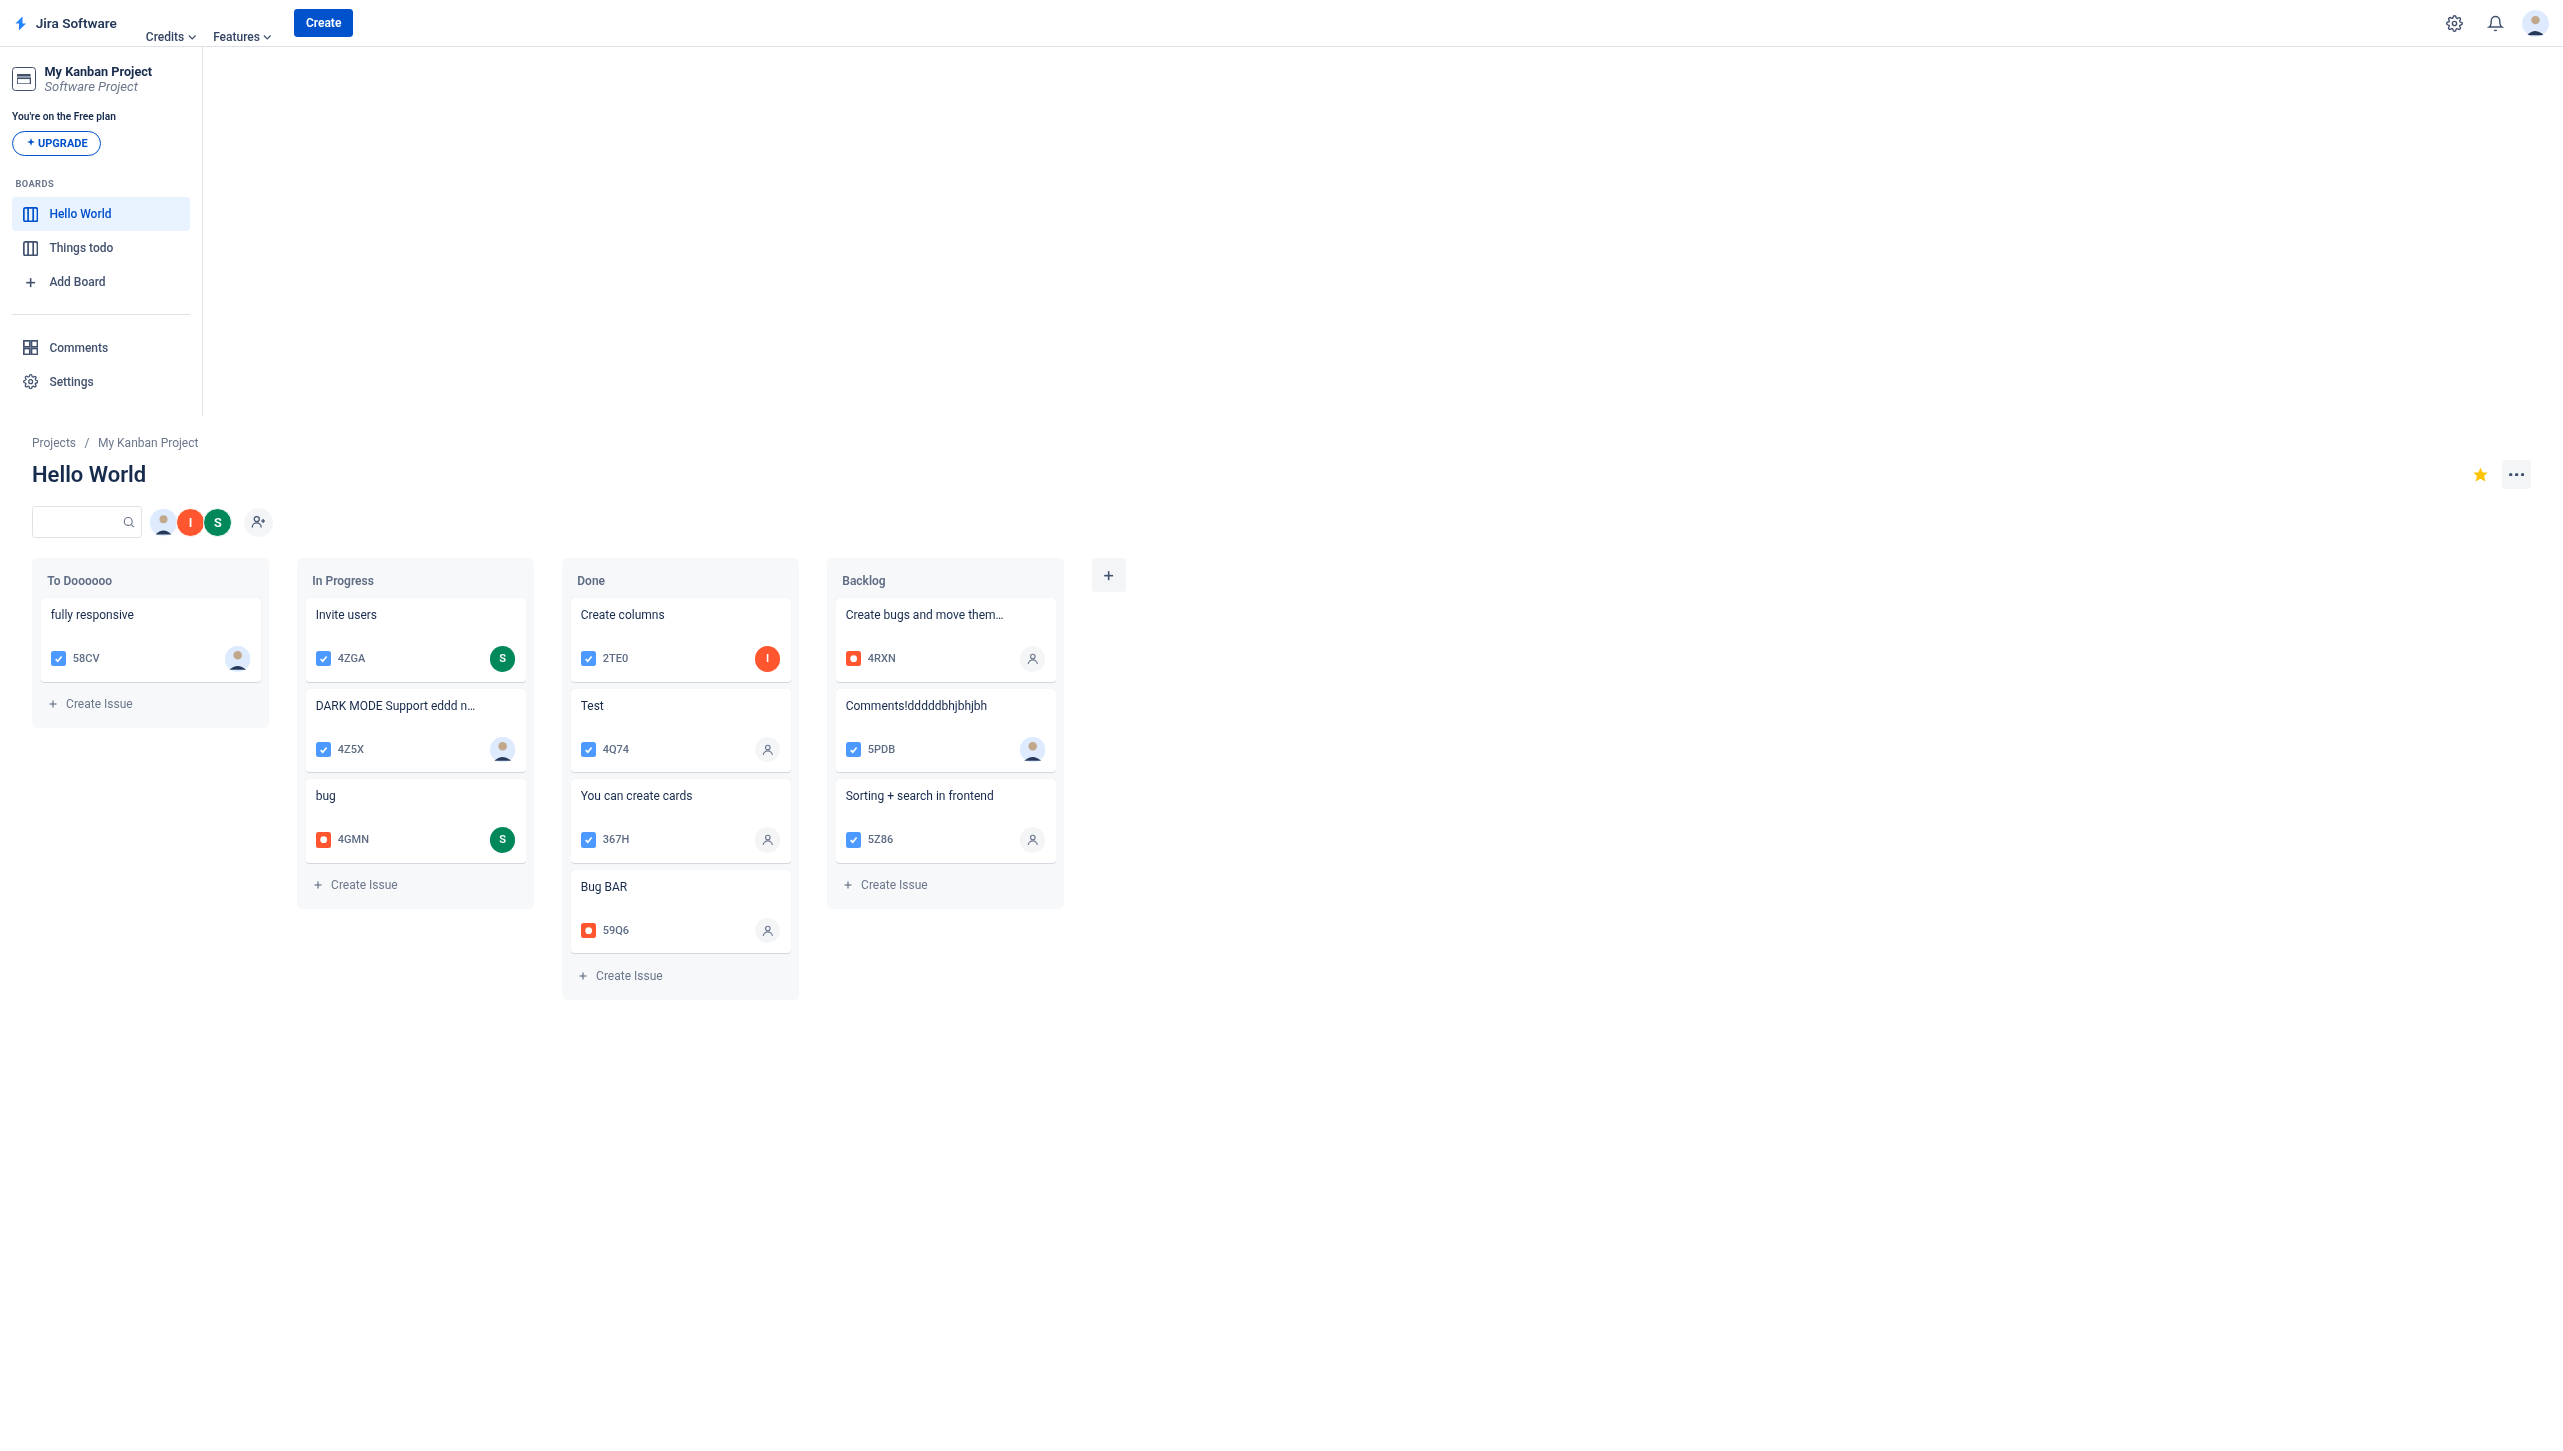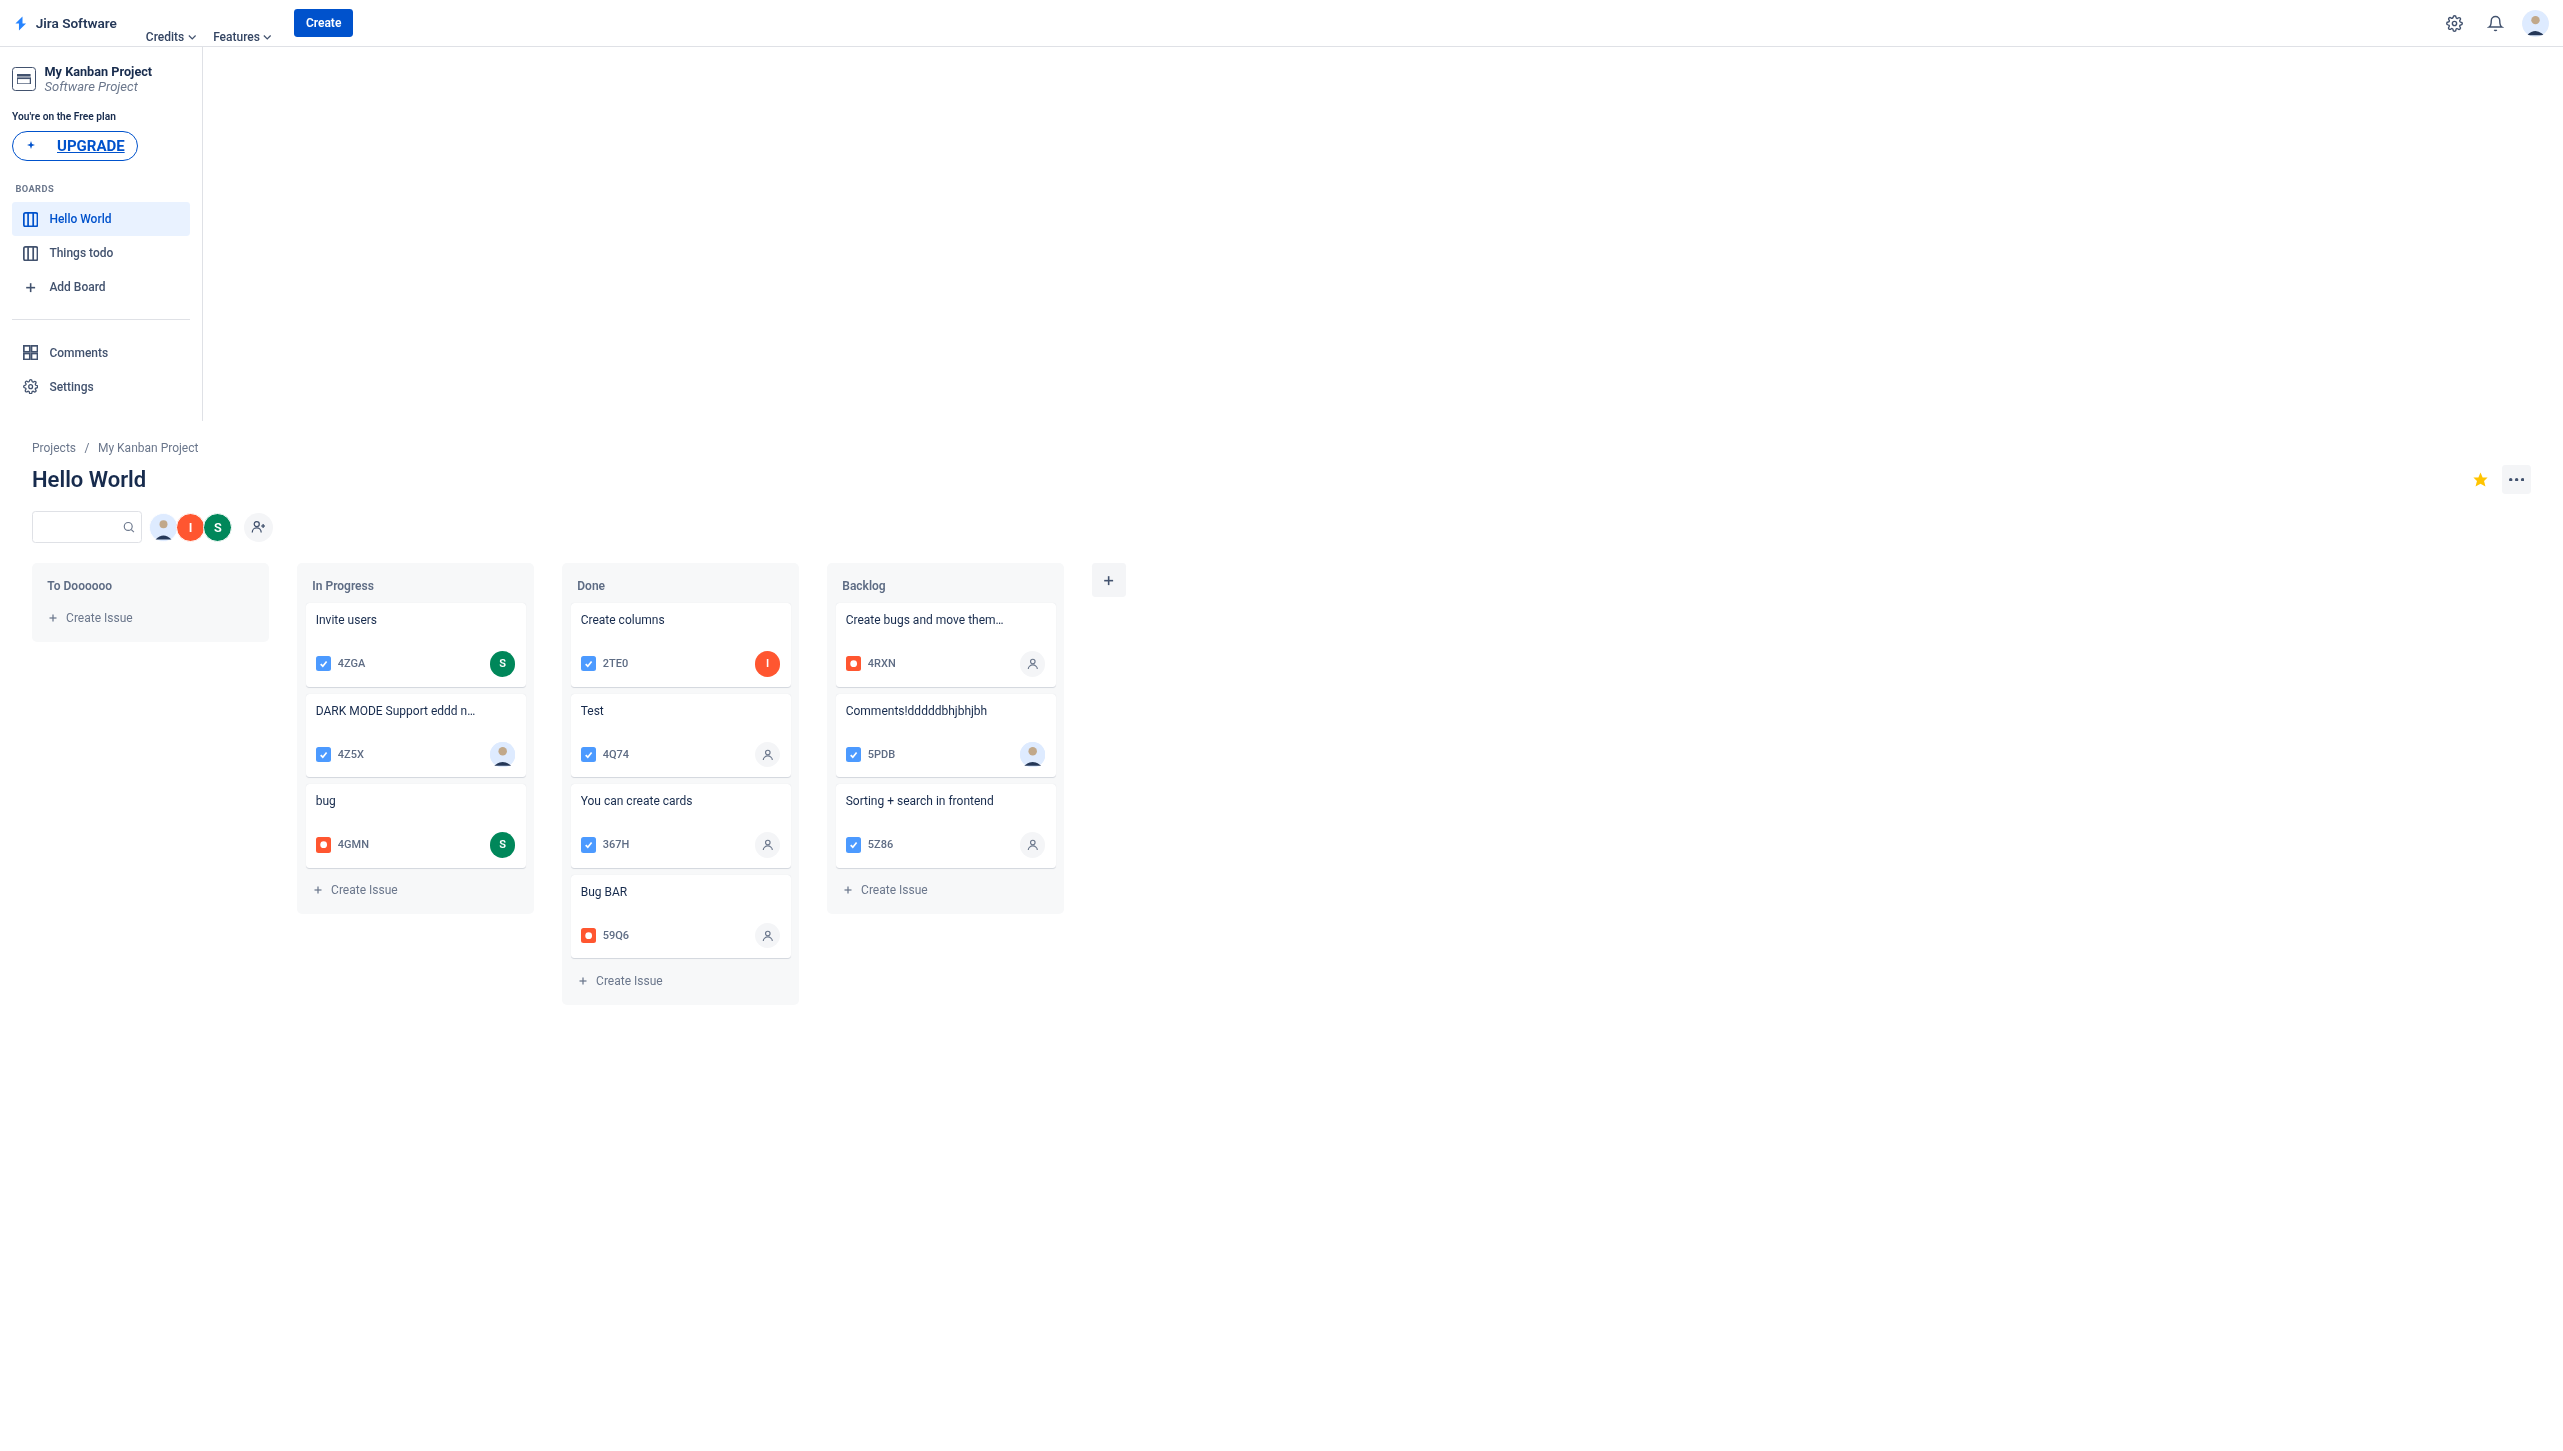--- a/index.html
+++ b/index.html
@@ -17,21 +17,21 @@
 .avatar-img { width: 27px; height: 27px; border-radius: 50%; background: #f4f5f7; display:flex; align-items:center; justify-content:center; overflow:hidden; }
 
 
 .layout { display: flex; height: calc(100vh - 47px); flex-direction: column; }
 .sidebar { width: 203px; border-right: 0.8px solid #dfe1e6; padding: 17px 12px; overflow-y: auto; }
 .project-head { display: flex; gap: 8.5px; align-items: center; margin-bottom: 17px; }
 .project-icon { width: 24px; height: 24px; border: 1.7px solid #42526e; border-radius: 3.4px; display:flex; align-items:center; justify-content:center; }
 .project-title { font-weight: 700; font-size: 12.7px; }
 .project-sub { font-size: 13px; color: #6b778c; font-style: italic; }
 .plan-label { font-size: 10.2px; font-weight: 600; margin-bottom: 8.5px; }
-.upgrade-btn { border: 0.8px solid #0052cc; color: #0052cc; background: transparent; border-radius: 17px; padding: 5.1px 12px; font-weight: 700; font-size: 15px; cursor: pointer; display:flex; align-items:center; gap:20px;text-decoration:underline; }
+.upgrade-btn { border: 0.8px solid #0052cc; color: #0052cc; background: transparent; border-radius: 17px; padding: 5.1px 12px; font-weight: 700; font-size: 11px; cursor: pointer; display:flex; align-items:center; gap:1px; }
 .section-label { font-size: 9.3px; font-weight: 700; color: #6b778c; letter-spacing: 0.4px; margin: 22px 0 8.5px 3.4px; }
 .side-item { display: flex; align-items: center; gap: 10.2px; padding: 8.5px 10.2px; border-radius: 3.4px; cursor: pointer; color: #42526e; font-weight: 500; }
 .side-item.active { background: #e9f2ff; color: #0052cc; }
 .side-icon { width: 17px; height: 17px; display:flex; align-items:center; justify-content:center; }
 .divider { height: 0.8px; background: #dfe1e6; margin: 15.3px 0; }
 
 .main { flex: 1; padding: 20.3px 32px; overflow: auto; }
 .breadcrumb { color: #6b778c; font-size: 12px; display:flex; gap:8.5px; align-items:center; }
 .breadcrumb a { color: #6b778c; text-decoration: none; }
 .board-title-row { display: flex; align-items: center; justify-content: space-between; margin-top: 10.2px; }
@@ -264,20 +264,40 @@
               <line x1="19" y1="8" x2="19" y2="14"></line>
               <line x1="16" y1="11" x2="22" y2="11"></line>
             </svg>
         </span>
       </div>
     </div>
 
     <div class="columns" id="columns">
         <div class="column">
           <div class="col-title">To Doooooo</div>
+          <div class="card">
+      <div class="card-title">fully responsive</div>
+      <div class="card-footer">
+        <div class="card-meta">
+          <div class="type-badge type-task">
+                  <svg width="9.3" height="9.3" viewBox="0 0 11 11" fill="none" stroke="#fff" stroke-width="2">
+                    <polyline points="2,6 4.5,8.5 9,3"></polyline>
+                  </svg>
+                </div>
+          <span class="card-key">58CV</span>
+        </div>
+        <div class="card-avatar" style="background:#deebff">
+                <svg width="25.4" height="25.4" viewBox="0 0 30 30">
+                  <circle cx="15" cy="15" r="15" fill="#deebff"></circle>
+                  <circle cx="15" cy="11" r="5" fill="#c1a88a"></circle>
+                  <path d="M5 28 Q15 19 25 28" fill="#253858"></path>
+                </svg>
+              </div>
+      </div>
+    </div>
           <div class="create-issue">
       <span>
               <svg width="12" height="12" viewBox="0 0 24 24" stroke="#6b778c" stroke-width="2.5">
                 <line x1="12" y1="5" x2="12" y2="19"></line>
                 <line x1="5" y1="12" x2="19" y2="12"></line>
               </svg>
             </span>
       <span>Create Issue</span>
     </div>
         </div>

